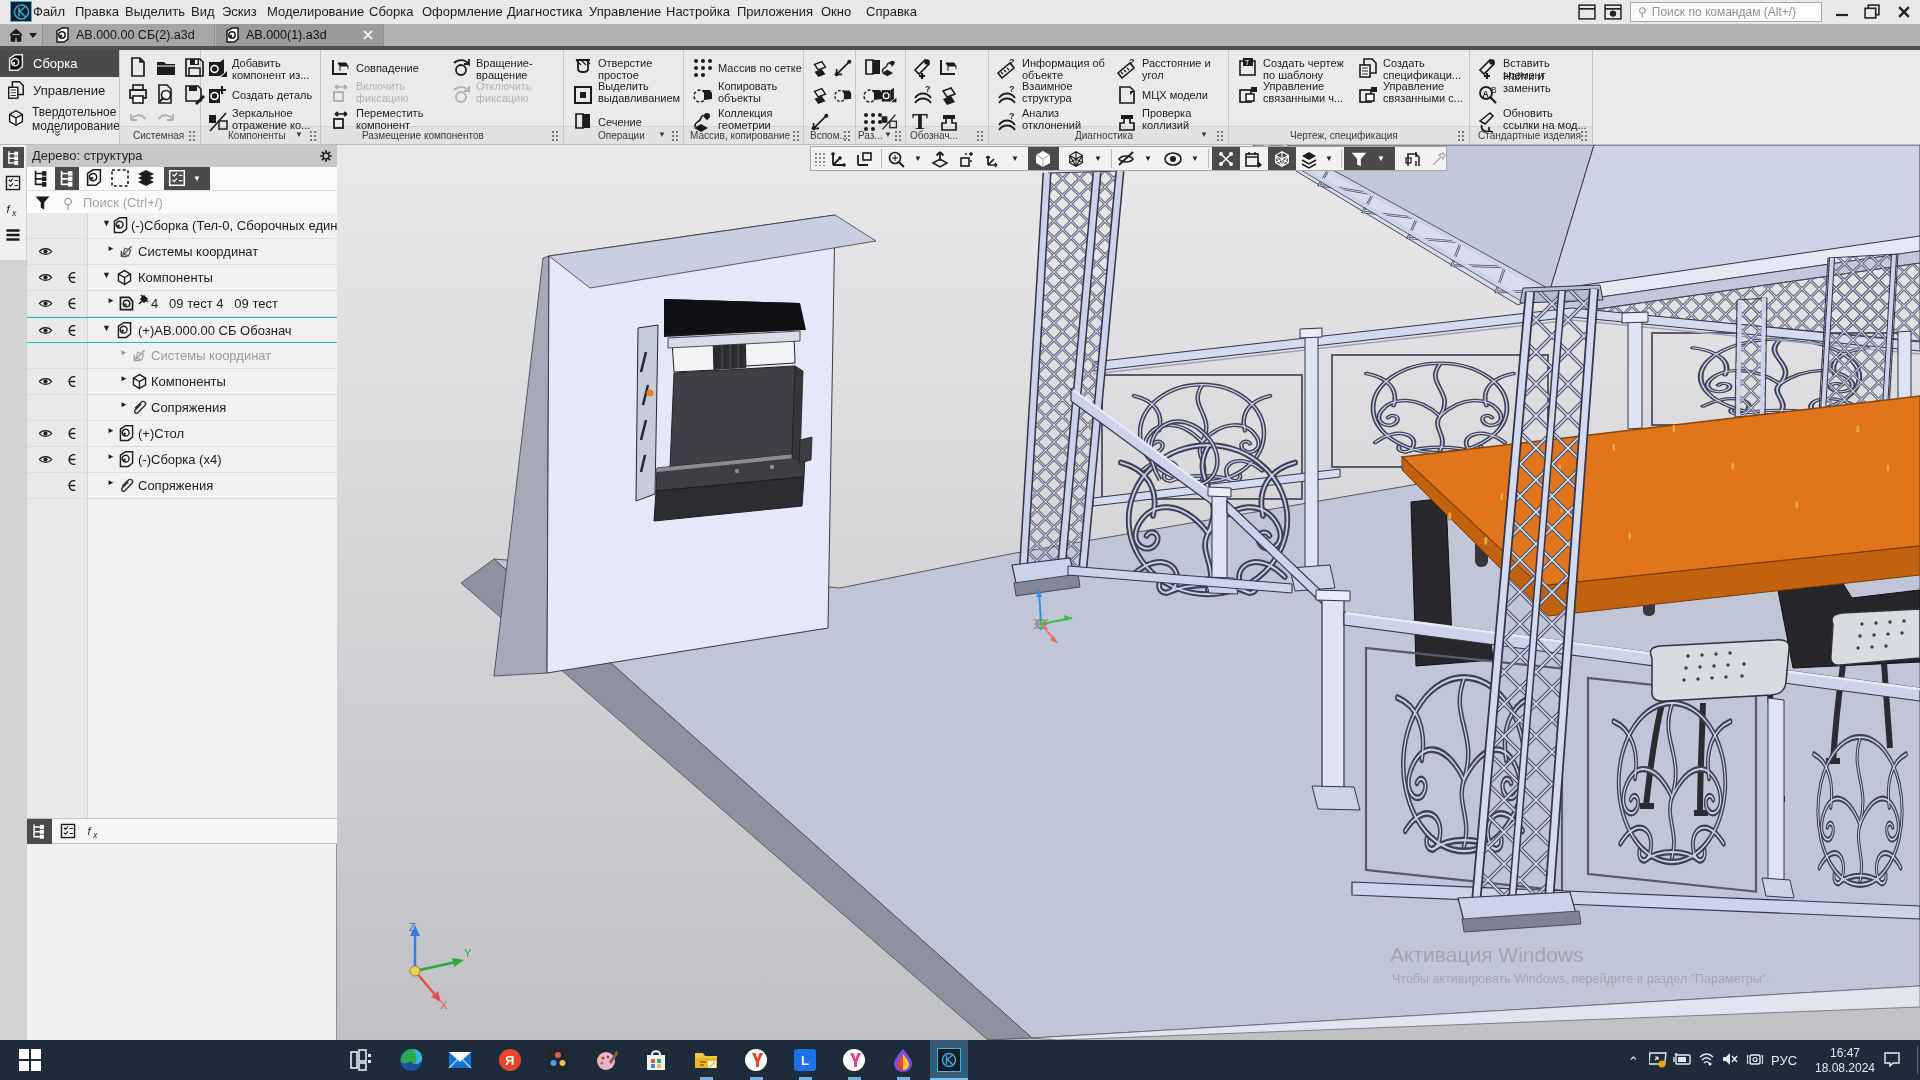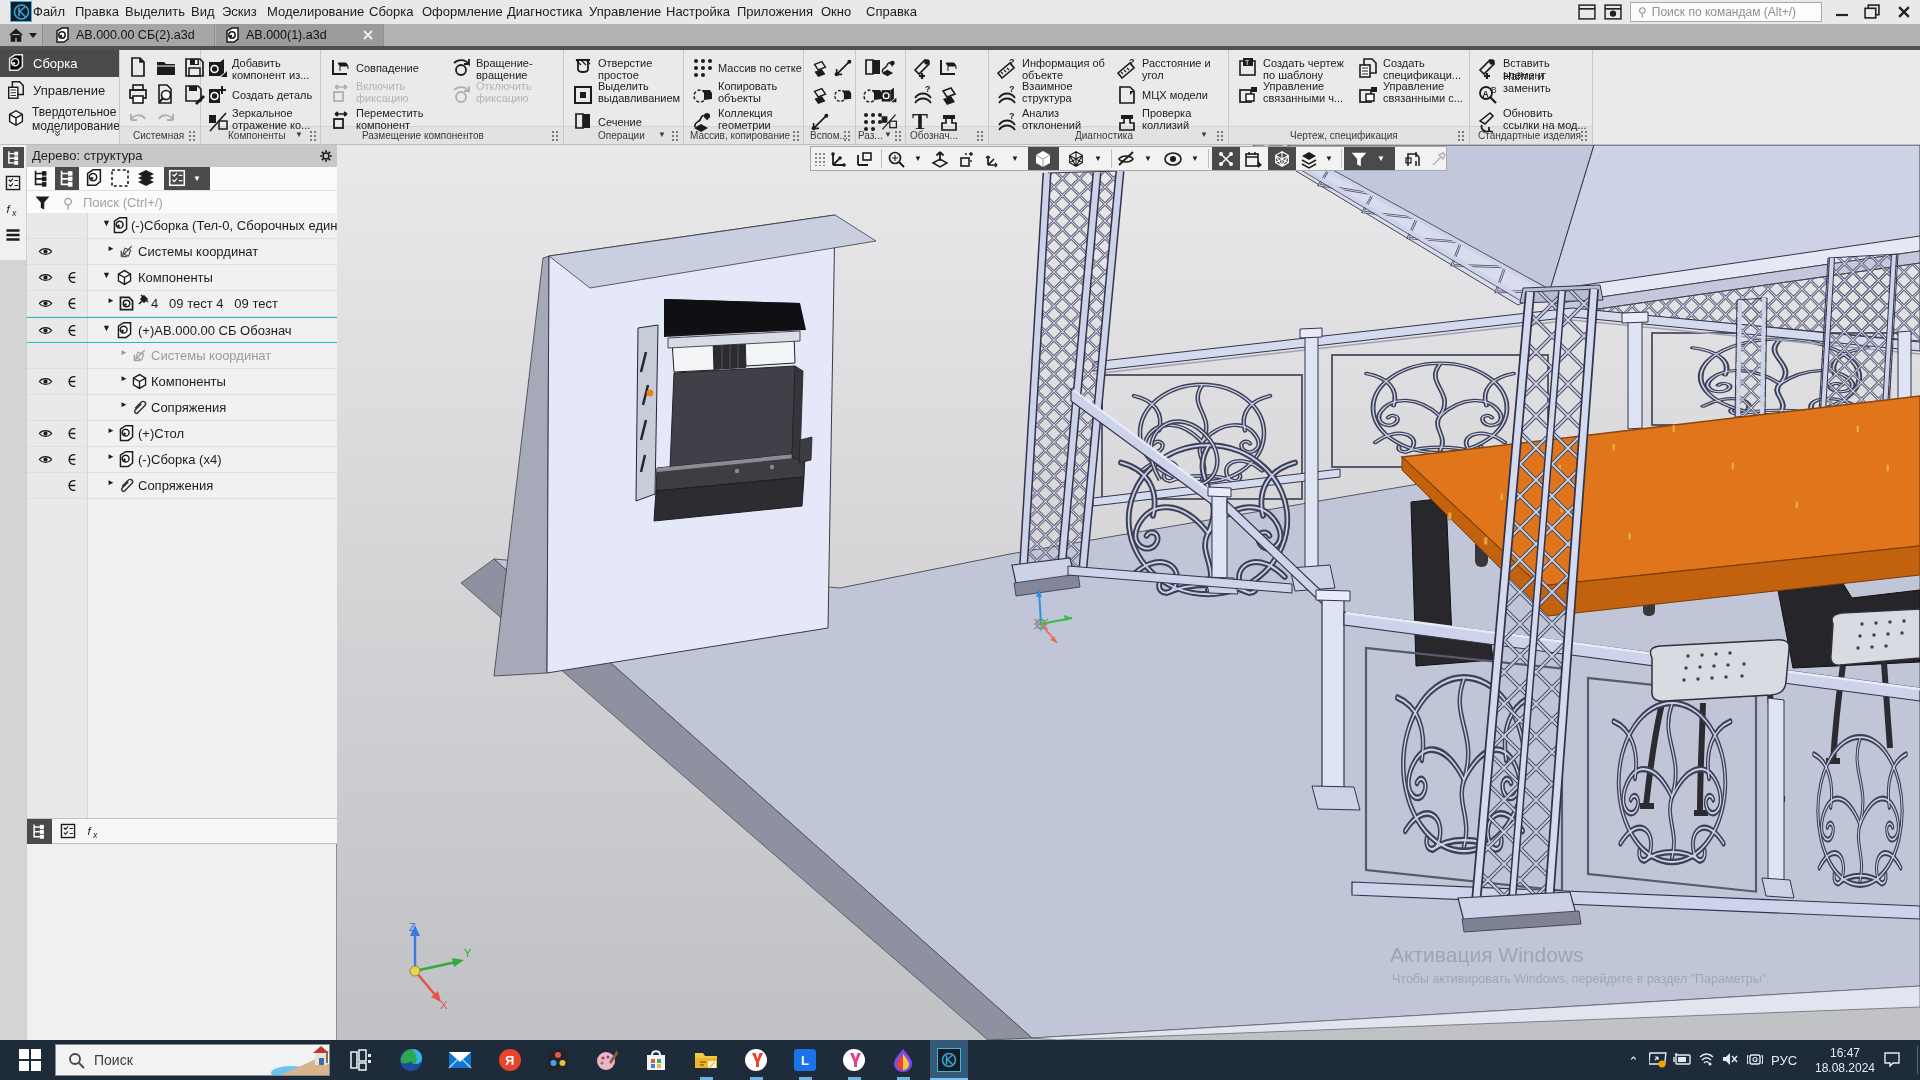--- a/index.html
+++ b/index.html
@@ -1098,35 +1098,20 @@
 </div>
 </div>
 
 <div id="taskbar" class="ab">
 <svg class="tic" style="left:19px;width:22px;height:22px;top:9px" viewBox="0 0 22 22">
       <rect x="0" y="0" width="10" height="10" fill="#fff"></rect>
       <rect x="12" y="0" width="10" height="10" fill="#fff"></rect>
       <rect x="0" y="12" width="10" height="10" fill="#fff"></rect>
       <rect x="12" y="12" width="10" height="10" fill="#fff"></rect>
     </svg>
-<div class="ab" style="left:55px;top:4px;width:275px;height:32px;background:#f2f3f4;border:1px solid #8a8a8a;overflow:hidden">
-<svg class="ab" style="left:12px;top:7px;width:17px;height:17px">
-        <circle cx="7" cy="7" r="5" fill="none" stroke="#444" stroke-width="1.8"></circle>
-        <path d="M11 11 L16 16" stroke="#444" stroke-width="1.8"></path>
-      </svg>
-<span class="ab" style="left:38px;top:7px;font-size:14px;color:#3c3c3c">Поиск</span>
-<svg class="ab" style="left:215px;top:0px;width:60px;height:32px" viewBox="0 0 60 32">
-        <ellipse cx="20" cy="28" rx="20" ry="7" fill="#6cc3f0"></ellipse>
-        <path d="M10 30 L45 14 L60 20 L60 32 L10 32 Z" fill="#d9b38a"></path>
-        <path d="M44 8 H56 V20 H44 Z" fill="#e8e2da"></path>
-        <path d="M42 8 L50 1 L58 8 Z" fill="#c0392b"></path>
-        <rect x="48" y="13" width="5" height="7" fill="#3a6ea5"></rect>
-        <path d="M56 6 V18" stroke="#8a6a4a" stroke-width="2"></path>
-      </svg>
-</div>
 <svg class="tic" style="left:349px">
       <rect x="2" y="4" width="6" height="16" fill="none" stroke="#e8ecf0" stroke-width="1.6"></rect>
       <rect x="10" y="2" width="7" height="11" fill="none" stroke="#e8ecf0" stroke-width="1.6"></rect>
       <rect x="10" y="15" width="7" height="7" fill="none" stroke="#e8ecf0" stroke-width="1.6"></rect>
       <rect x="19" y="6" width="3" height="3" fill="#e8ecf0"></rect>
       <rect x="19" y="12" width="3" height="3" fill="#e8ecf0"></rect>
     </svg>
 <svg class="tic" style="left:399px" viewBox="0 0 24 24">
       <circle cx="12" cy="12" r="11" fill="#1b4f9e"></circle>
       <path d="M2 14 C1 7 7 1 13 1 C19 1 23 5 23 10 C23 14 20 16 16 16 C13 16 12 14.5 13 13 C8 16 4 16 2 14 Z" fill="#2ea84f"></path>

